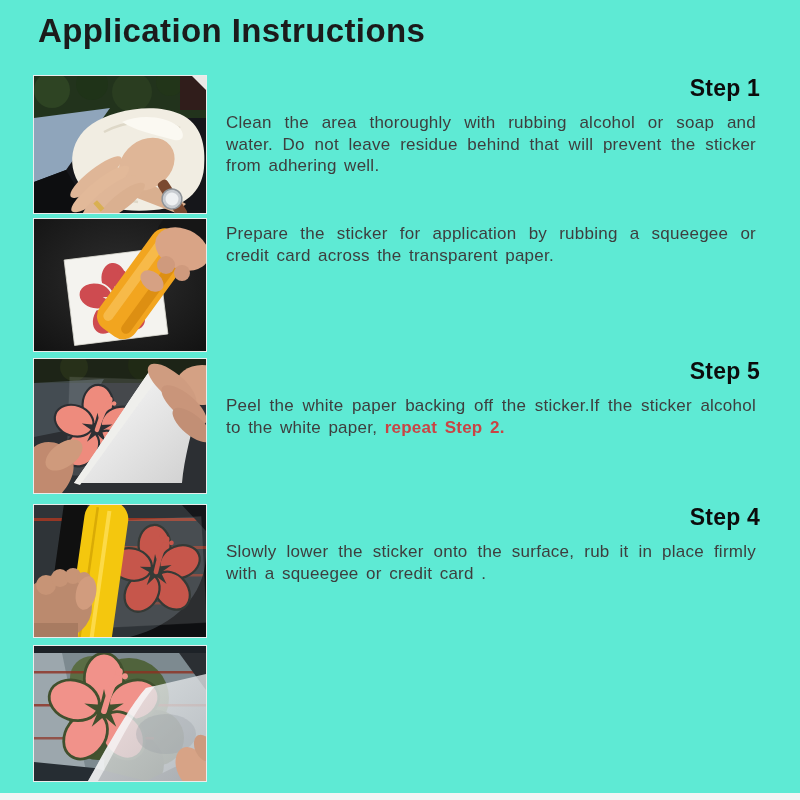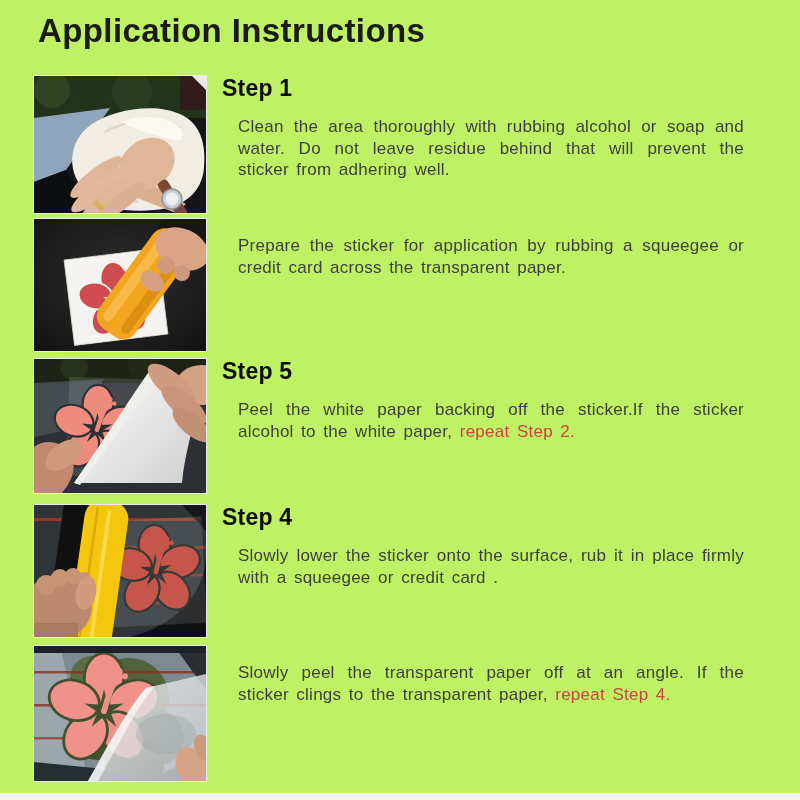--- a/index.html
+++ b/index.html
@@ -1,39 +1,39 @@
 <!DOCTYPE html>
 <html><head>
 <meta charset="utf-8">
 <style>
   html,body { margin:0; padding:0; background:#ffffff; }
   body { width:800px; height:800px; position:relative; overflow:hidden;
          font-family:"Liberation Sans", sans-serif; }
-  .page { position:absolute; inset:0; background:#bef264; }
+  .page { position:absolute; inset:0; background:#5eead4; }
 
   .title { position:absolute; left:38px; top:12px; margin:0;
            font-size:33px; font-weight:bold; color:#1b1b1b; letter-spacing:.4px; }
 
   .row { position:absolute; left:33px; width:744px; }
   .row.r1 { top:75px;  }
   .row.r2 { top:218px; }
   .row.r3 { top:358px; }
   .row.r4 { top:504px; }
   .row.r5 { top:645px; }
 
   .photo { position:absolute; left:0; top:0; margin:0; line-height:0;
            border:1px solid #ececec; background:#0d0d0d; }
   .photo svg { display:block; }
 
   .steptext { position:absolute; left:189px; top:1px; width:538px; }
   .steptext h2 { margin:0 0 12px 0; font-size:23px; line-height:24px;
-                 font-weight:bold; color:#0c0c0c; letter-spacing:.2px; }
-  .steptext p  { margin:16px; font-size:17px; line-height:21.5px; color:#3e3e3e;
+                 font-weight:bold; color:#0c0c0c; letter-spacing:.2px;text-align:right; }
+  .steptext p  { margin:4px; font-size:17px; line-height:21.5px; color:#3e3e3e;
                  text-align:justify; letter-spacing:.25px; word-spacing:2.5px; }
-  .red { color:#c94444; }
+  .red { color:#c94444;font-weight:bold; }
 
   .footer-strip { position:absolute; left:0; right:0; bottom:0; height:7px;
                   background:#f4f4f4; }
 </style>
 </head>
 <body>
 
 <svg width="0" height="0" style="position:absolute" aria-hidden="true">
   <defs>
     <symbol id="hibiscus" viewBox="-50 -50 100 100" overflow="visible">
@@ -242,18 +242,17 @@
         <g transform="rotate(-25 158 122)">
             <ellipse cx="158" cy="122" rx="15" ry="22" fill="#d7a386"></ellipse>
           </g>
         <g transform="rotate(-25 170 102)">
             <ellipse cx="170" cy="102" rx="9" ry="14" fill="#cc9a7e"></ellipse>
           </g>
         <rect x="0" y="0" width="172" height="7" fill="#1d2227"></rect>
       </svg>
     </figure>
     <div class="steptext">
-      <p><span>Slowly peel the transparent paper off at an angle. If the sticker clings to the transparent paper, </span><span class="red">repeat Step 4.</span></p>
     </div>
   </section>
 
   <div class="footer-strip"></div>
 </div>
 
 </body></html>

